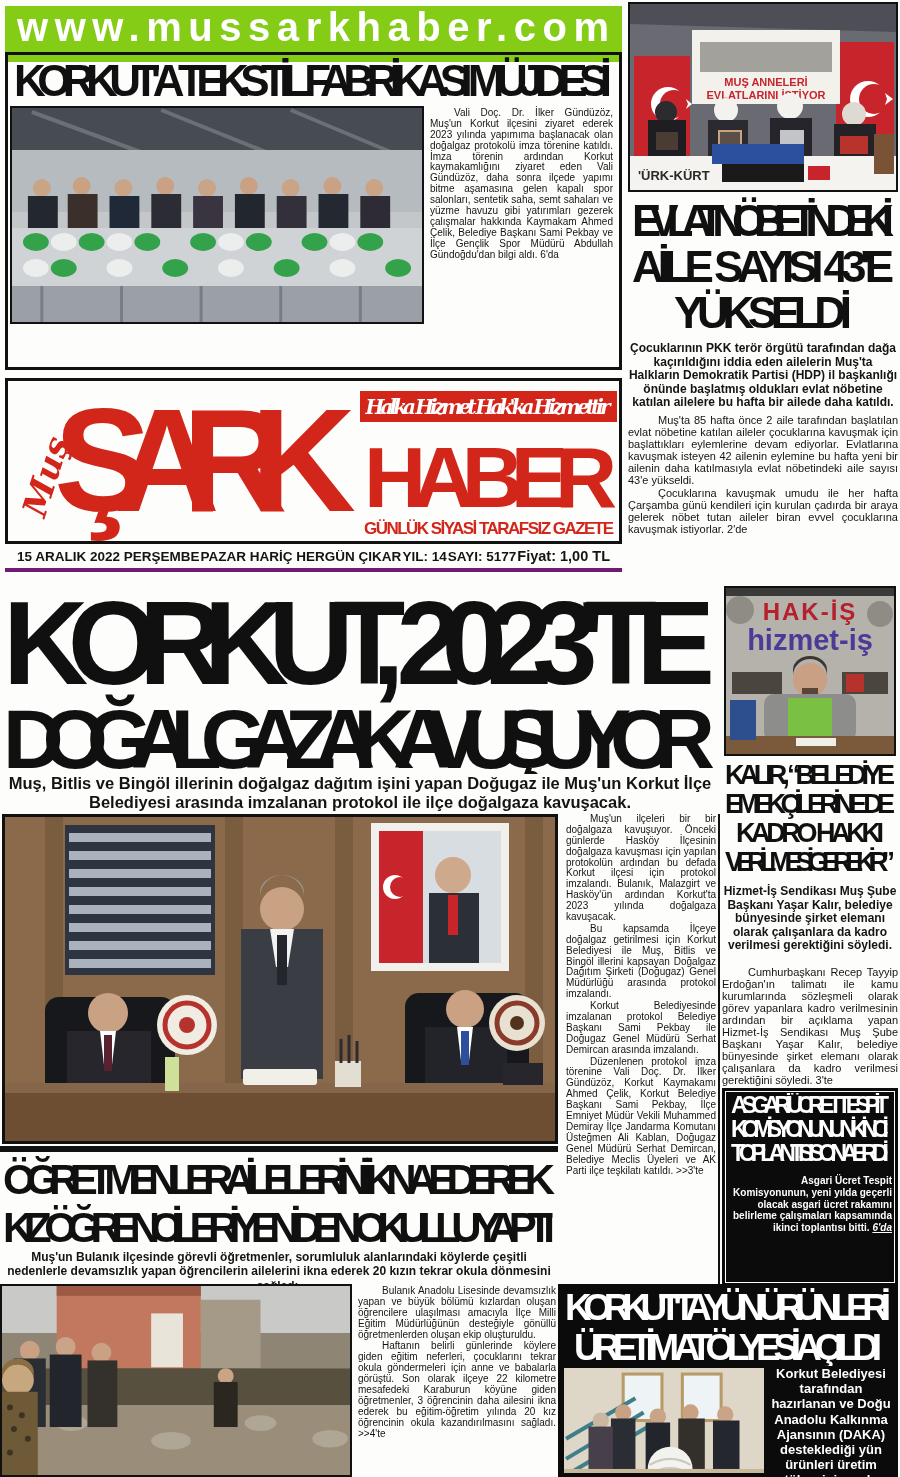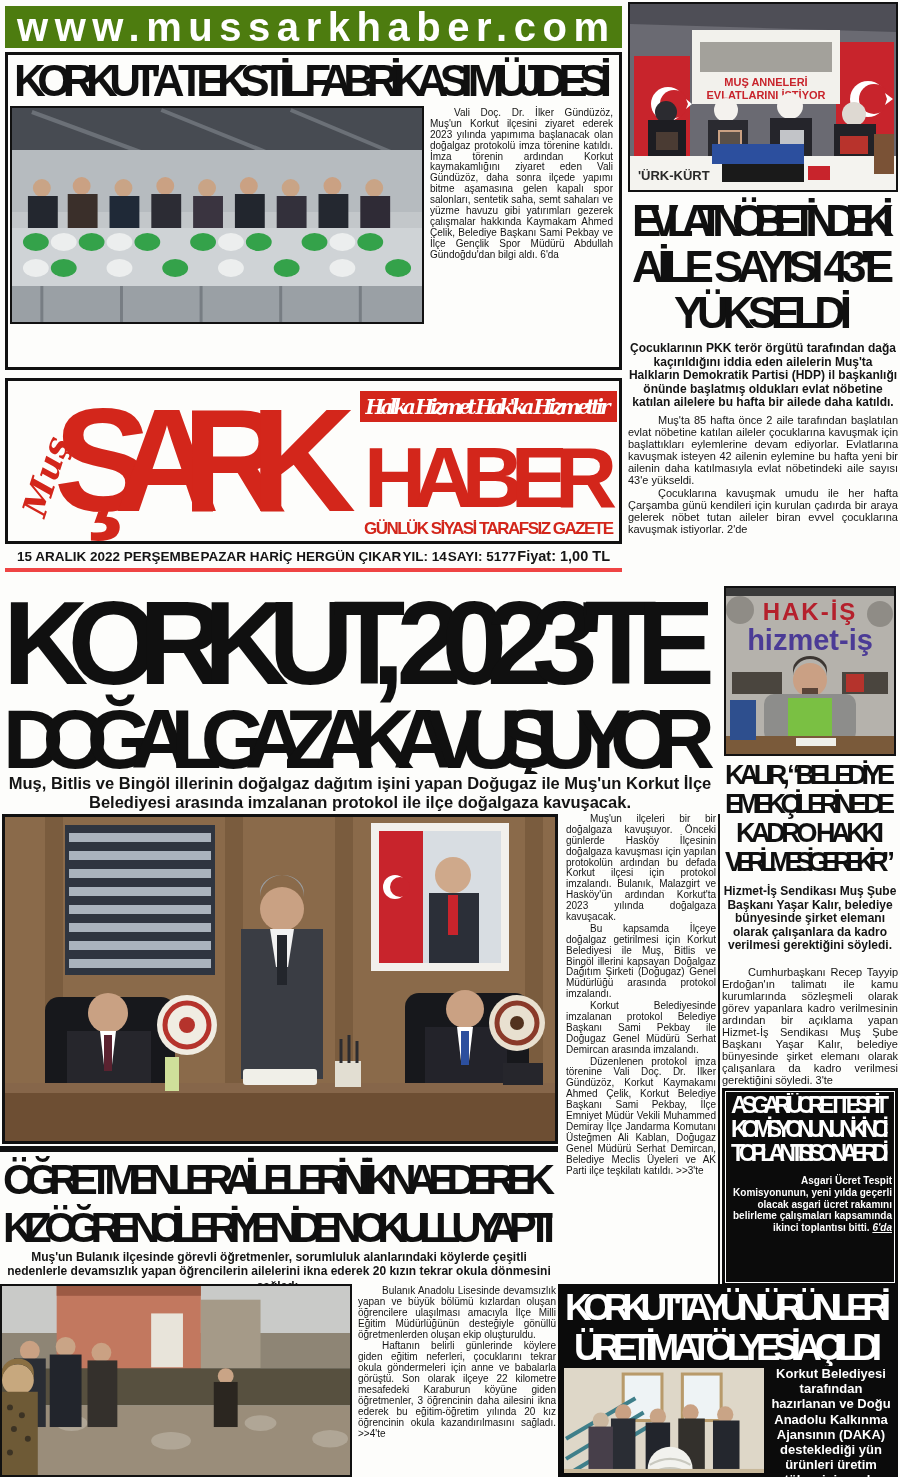--- a/index.html
+++ b/index.html
@@ -20,21 +20,21 @@
   .pageref{font-style:italic;text-decoration:underline;}
   .blackbox{background:#0b0b0b;color:#fff;box-sizing:border-box;}
   .dateline{display:flex;align-items:center;justify-content:space-between;
             font-weight:bold;font-size:13.5px;padding:0 12px;box-sizing:border-box;}
 </style>
 </head>
 <body>
 
 <div id="page">
 
-  <div class="abs" style="left:5px;top:6px;width:617px;height:42px;background:#4d7c0f;">
+  <div class="abs" style="left:5px;top:6px;width:617px;height:56px;background:#84cc16;">
     <svg width="617" height="42">
       <text x="308" y="35" text-anchor="middle" textLength="592" lengthAdjust="spellingAndGlyphs" class="svghl-w" font-size="40">www.mussarkhaber.com</text>
     </svg>
   </div>
 
   <div class="abs bordered" style="left:5px;top:52px;width:617px;height:318px;">
     <svg width="609" height="48" style="display:block;margin:1px auto 0;">
       <text x="304" y="40" text-anchor="middle" textLength="598" lengthAdjust="spellingAndGlyphs" class="svghl" font-size="44">KORKUT'A TEKSTİL FABRİKASI MÜJDESİ</text>
     </svg>
     <div style="display:flex;margin:2px;">
@@ -163,21 +163,21 @@
     <svg width="611" height="160">
       <text x="6" y="128" font-size="34" font-style="italic" font-weight="bold" fill="#d3261b" style="font-family:'DejaVu Serif',serif" transform="rotate(-72 28 112)">Muş</text>
       <text x="46" y="130" textLength="302" lengthAdjust="spellingAndGlyphs" class="svghl red" font-size="146">ŞARK</text>
       <rect x="352" y="10" width="257" height="31" fill="#d3261b"></rect>
       <text x="480" y="33" text-anchor="middle" textLength="245" lengthAdjust="spellingAndGlyphs" font-size="20" font-style="italic" font-weight="bold" fill="#ffffff" style="font-family:'DejaVu Serif',serif">Halka Hizmet Hak'ka Hizmettir</text>
       <text x="356" y="126" textLength="253" lengthAdjust="spellingAndGlyphs" class="svghl red" font-size="86">HABER</text>
       <text x="356" y="153" textLength="250" lengthAdjust="spellingAndGlyphs" class="svghl red" font-size="17">GÜNLÜK SİYASİ TARAFSIZ GAZETE</text>
     </svg>
   </div>
 
-  <div class="abs dateline" style="left:5px;top:544px;width:617px;height:28px;border-bottom:4px solid #ef4444;">
+  <div class="abs dateline" style="left:5px;top:544px;width:617px;height:28px;border-bottom:4px solid #701a75;">
     <span>15 ARALIK 2022 PERŞEMBE</span>
     <span>PAZAR HARİÇ HERGÜN ÇIKAR</span>
     <span>YIL: 14</span>
     <span>SAYI: 5177</span>
     <span style="font-size:14.5px;">Fiyat: 1,00 TL</span>
   </div>
 
   <svg class="abs" style="left:0;top:576px;" width="718" height="198">
     <text x="359" y="108" text-anchor="middle" textLength="712" lengthAdjust="spellingAndGlyphs" class="svghl" font-size="118">KORKUT, 2023'TE</text>
     <text x="359" y="192" text-anchor="middle" textLength="712" lengthAdjust="spellingAndGlyphs" class="svghl" font-size="84">DOĞALGAZA KAVUŞUYOR</text>

